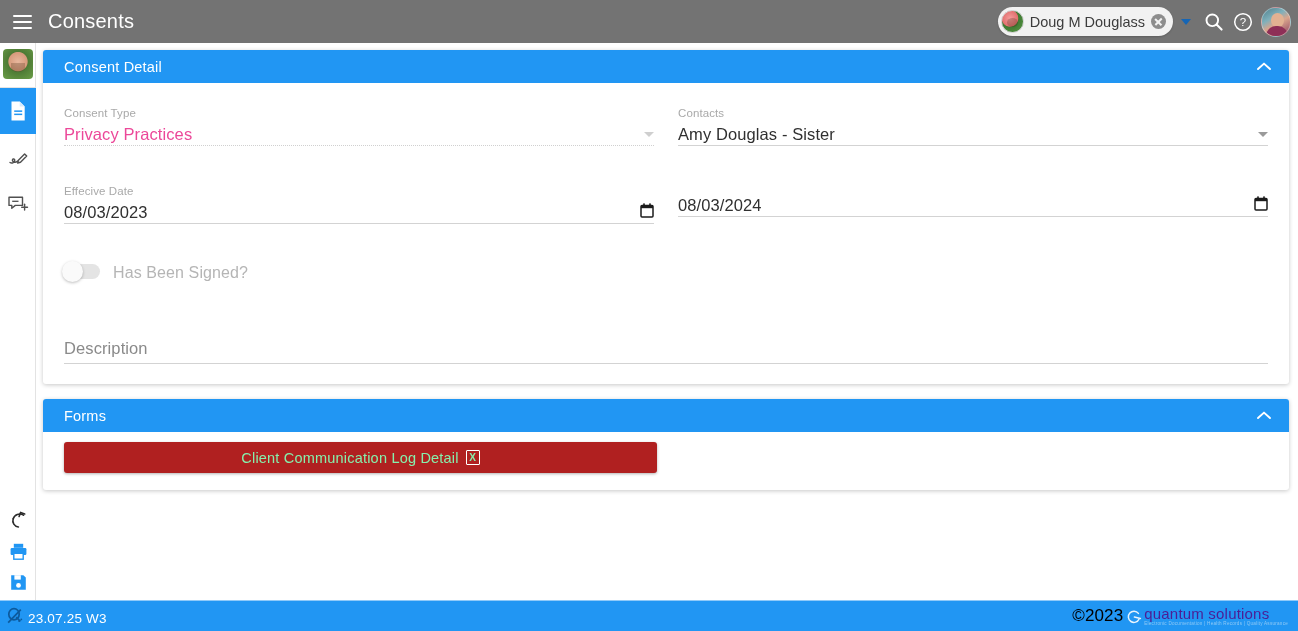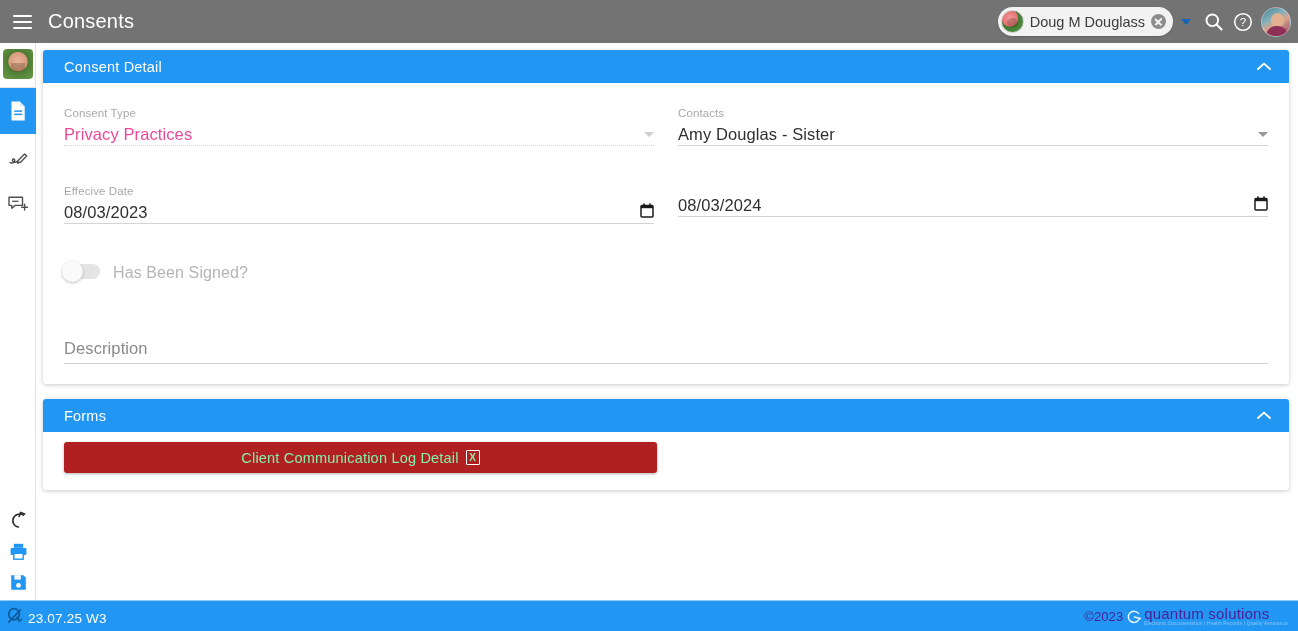--- a/index.html
+++ b/index.html
@@ -402,22 +402,22 @@
     font-size: 13.5px;
     letter-spacing: 0.2px;
   }
   .footer-right {
     margin-left: auto;
     display: flex;
     align-items: center;
     gap: 2px;
   }
   .copy {
-    color: #4c1d95;
-    font-size: 13px;
+    color: #000000;
+    font-size: 17px;
     letter-spacing: 0.1px;
   }
   .qs-mark { width: 17px; height: 17px; flex: 0 0 auto; }
   .qs-mark svg { display: block; }
   .qs-text { display: flex; flex-direction: column; line-height: 1; }
   .qs-name {
     color: #4c1d95;
     font-size: 15px;
     letter-spacing: 0.2px;
   }

